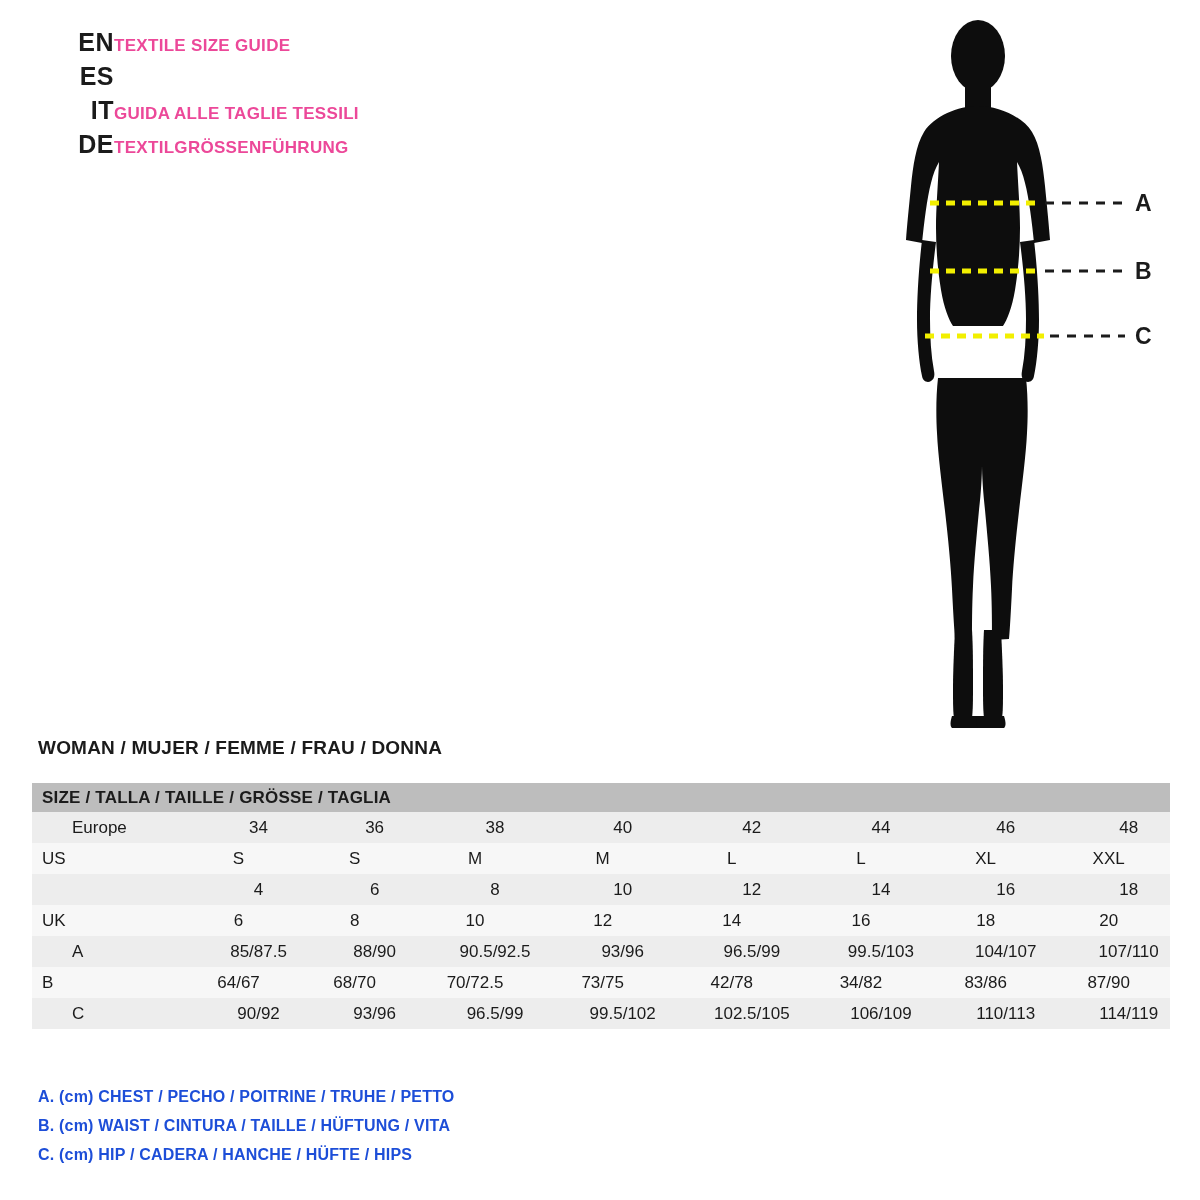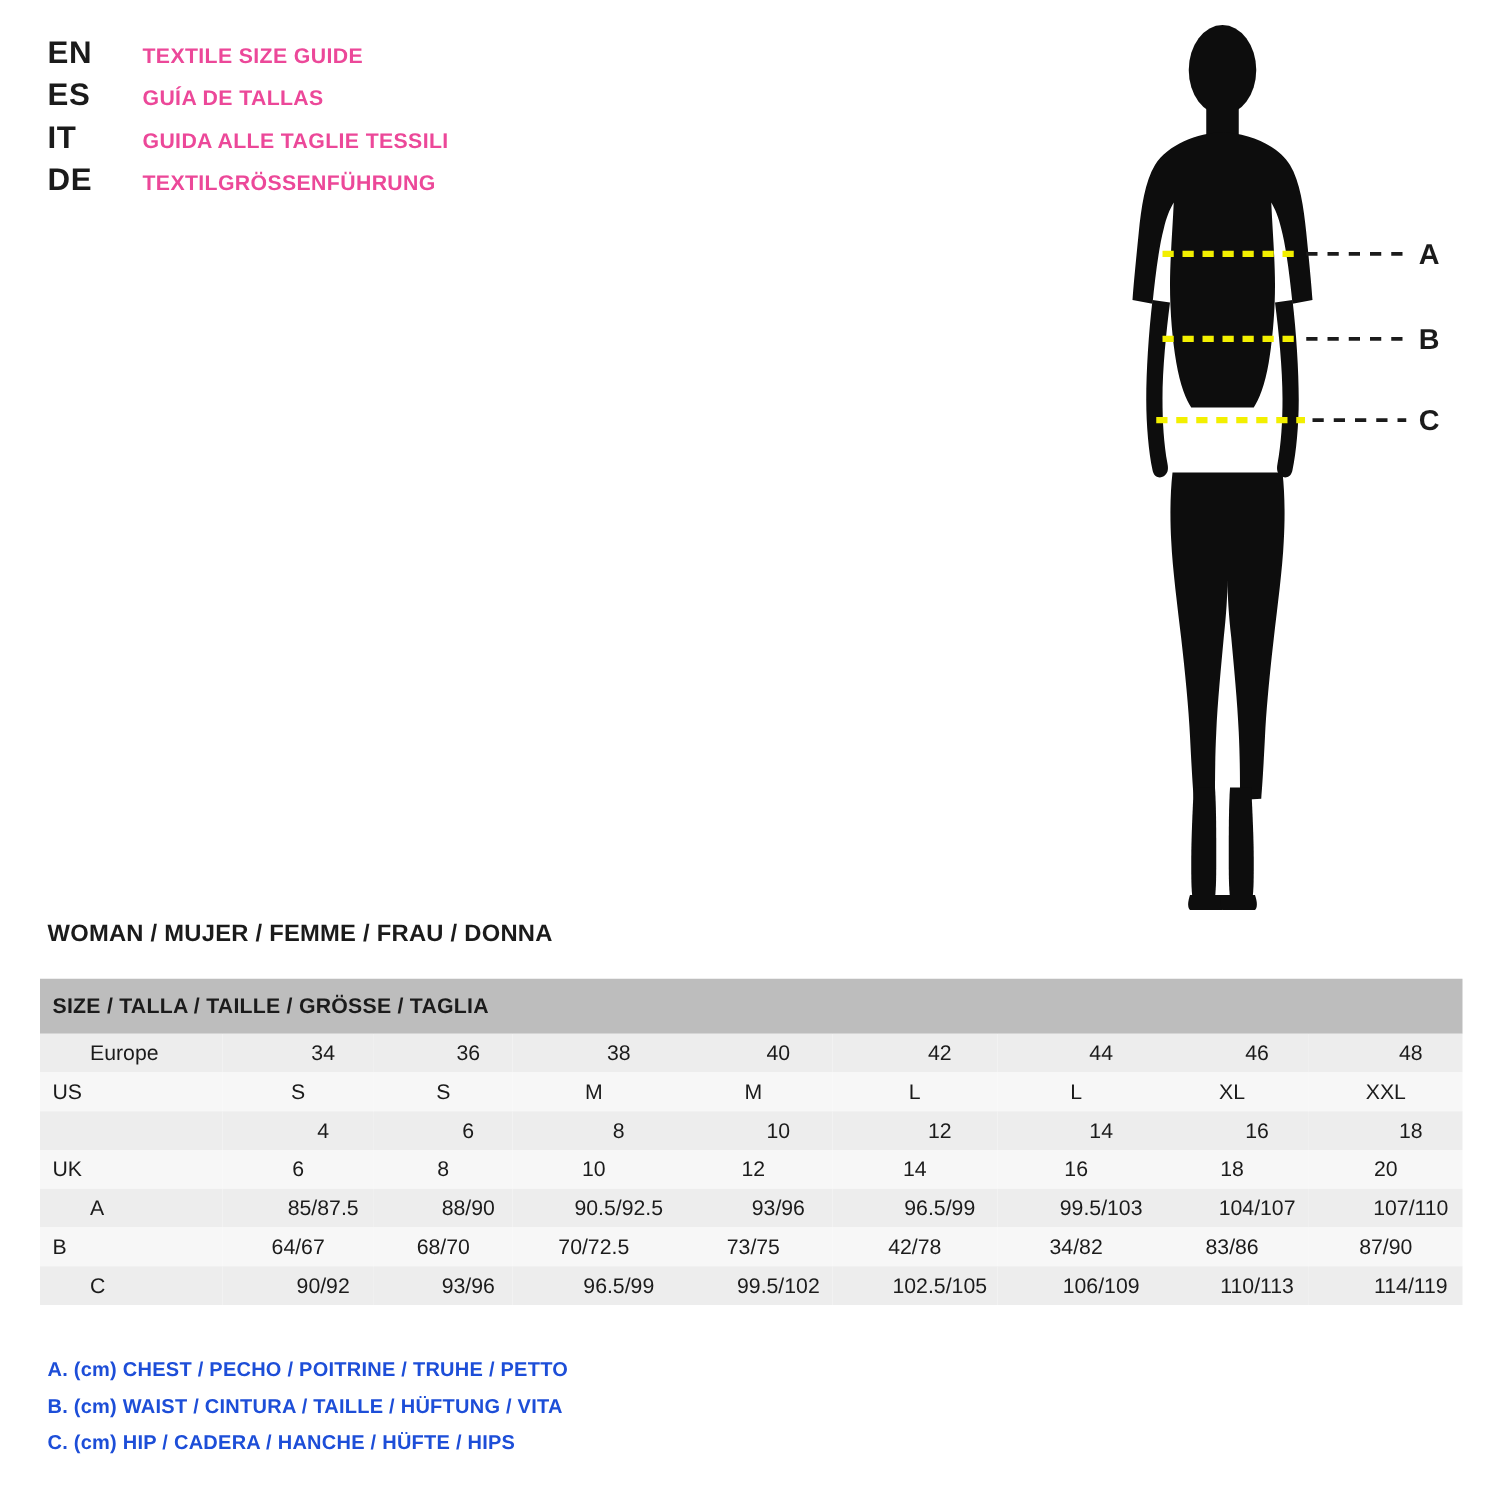--- a/index.html
+++ b/index.html
@@ -20,20 +20,21 @@
   .title-block {
     position: absolute;
     left: 38px;
     top: 28px;
     width: 560px;
   }
   .title-row {
     display: flex;
     align-items: baseline;
     height: 34px;
+    text-align: right;
   }
   .title-lang {
     width: 76px;
     font-size: 25px;
     font-weight: bold;
     letter-spacing: 0.5px;
     color: #1b1b1b;
   }
   .title-text {
     font-size: 17px;
@@ -83,21 +84,21 @@
     font-weight: normal;
     text-align: center;
     vertical-align: middle;
   }
   .size-table .hdr-row td {
     background: #bdbdbd;
     text-align: left;
     padding-left: 10px;
     font-weight: bold;
     font-size: 17px;
-    height: 44px;
+    height: 29px;
     letter-spacing: 0.2px;
   }
   .size-table tbody tr.row-odd td { background: #ededed; padding-left: 40px; }
   .size-table tbody tr.row-even td { background: #f7f7f7; }
   .size-table td.label-cell {
     text-align: left;
     padding-left: 10px;
     width: 188px;
   }
   .size-table td.val { width: 118px; }
@@ -128,21 +129,20 @@
 </head>
 <body>
 
 <div class="title-block">
   <div class="title-row">
     <span class="title-lang">EN</span>
     <span class="title-text">TEXTILE SIZE GUIDE</span>
   </div>
   <div class="title-row">
     <span class="title-lang">ES</span>
-    <span class="title-text">GUÍA DE TALLAS</span>
   </div>
   <div class="title-row">
     <span class="title-lang">IT</span>
     <span class="title-text">GUIDA ALLE TAGLIE TESSILI</span>
   </div>
   <div class="title-row">
     <span class="title-lang">DE</span>
     <span class="title-text">TEXTILGRÖSSENFÜHRUNG</span>
   </div>
 </div>

